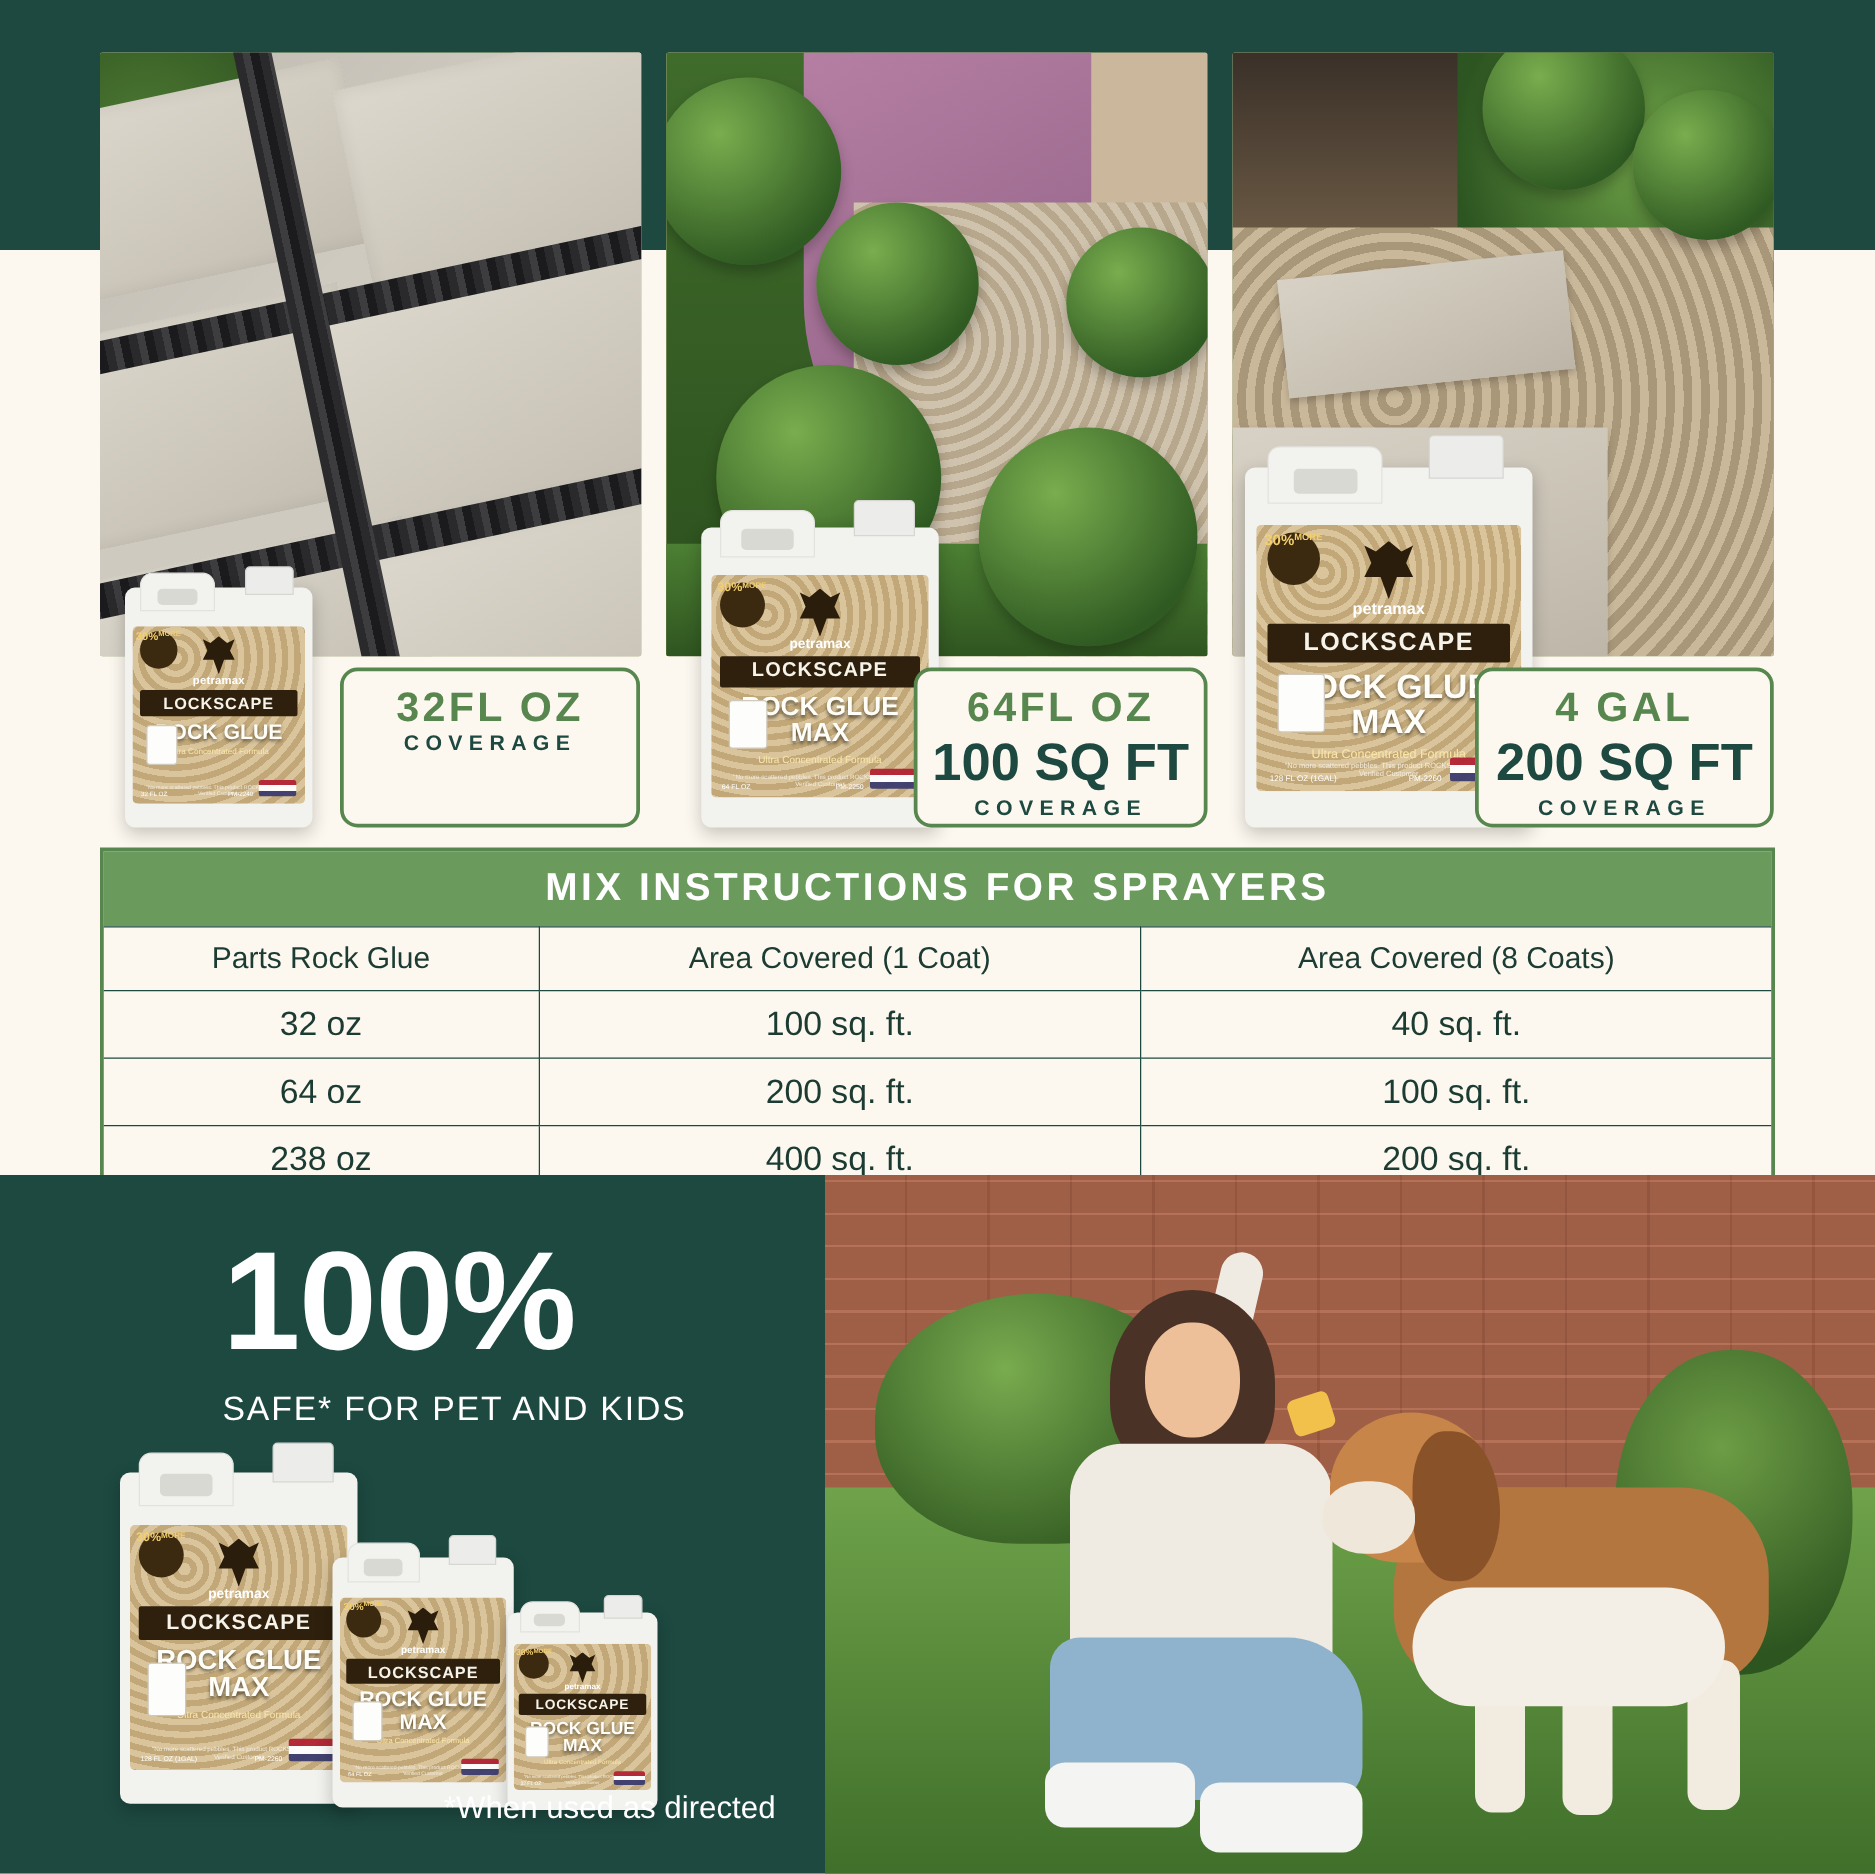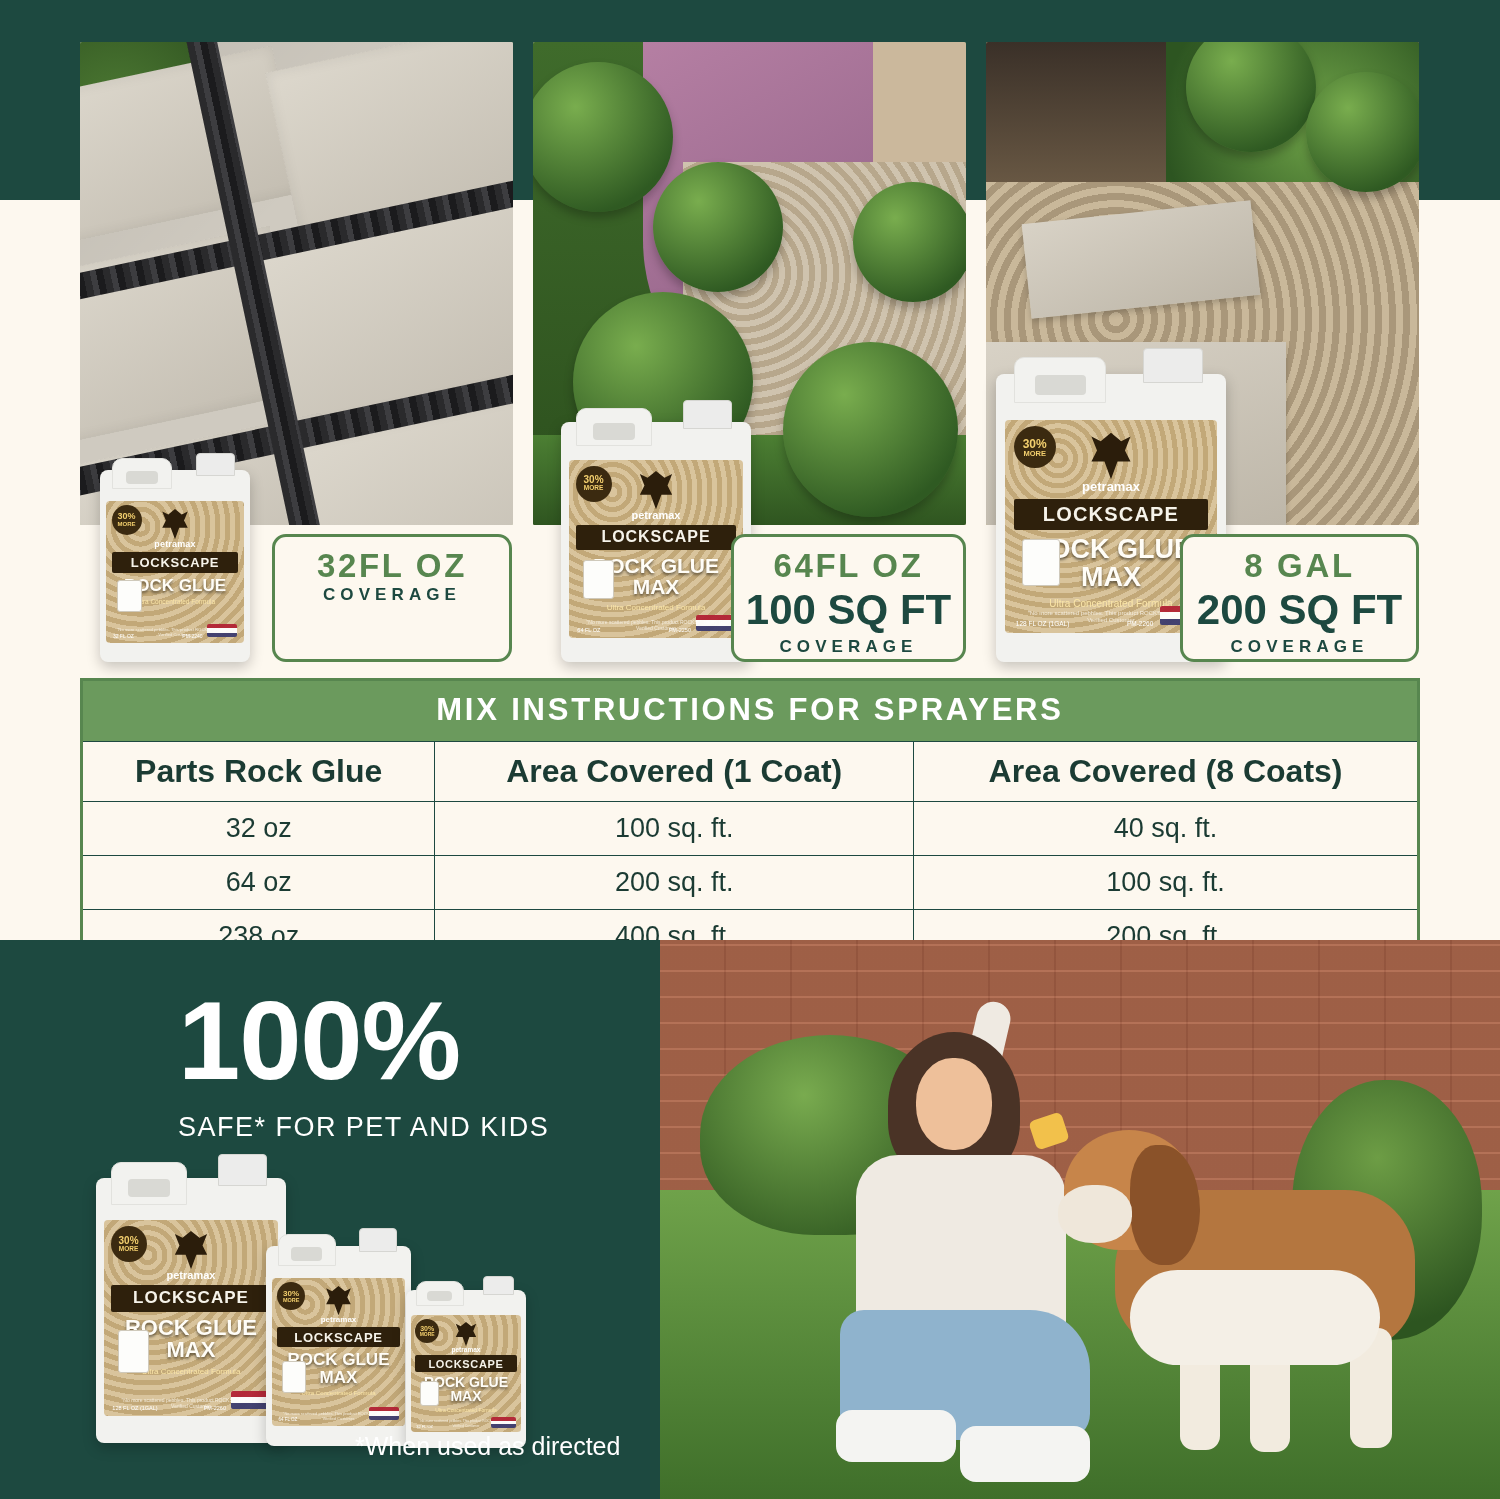--- a/index.html
+++ b/index.html
@@ -170,21 +170,21 @@
     flex-direction: column;
     align-items: center;
     color: #fff;
   }
   .badge30 {
     position: absolute;
     left: 4%; top: 3%;
     background: #3b2a10;
     color: #f3cf6e;
     border-radius: 50%;
-    display: flex; flex-direction: column; align-items: center; justify-content: center;
+    display: flex; flex-direction: row; justify-content: center;
     font-weight: 700;
     line-height: 1;
   }
   .goat {
     margin-top: 6%;
     width: 22%;
     aspect-ratio: 1/1;
     background: #2b1d0b;
     clip-path: polygon(50% 0%, 72% 18%, 92% 8%, 80% 38%, 92% 62%, 64% 62%, 50% 100%, 36% 62%, 8% 62%, 20% 38%, 8% 8%, 28% 18%);
   }
@@ -291,21 +291,21 @@
     padding: 11px 0 13px;
   }
   table { width: 100%; border-collapse: collapse; }
   th, td {
     border: 1px solid #1d4940;
     text-align: center;
     color: #1b3b33;
     font-size: 27px;
     padding: 11px 0;
   }
-  th { font-weight: 700; font-size: 32px; }
+  th { font-weight: 400; font-size: 24px; }
   td { font-weight: 400; }
   table tr th:first-child, table tr td:first-child { border-left: none; }
   table tr th:last-child, table tr td:last-child { border-right: none; }
   table tr:last-child td { border-bottom: none; }
 
   
   .bottom {
     position: absolute;
     left: 0; top: 940px;
     width: 1500px; height: 559px;
@@ -571,21 +571,21 @@
           <div class="ultra" style="font-size:10px">Ultra Concentrated Formula</div>
           <div class="jugicon"></div>
           <div class="fineprint" style="font-size:6px">"No more scattered pebbles. This product ROCKS!" -Henry G., Verified Customer</div>
           <div style="position:absolute;left:5%;bottom:3%;font-size:6.5px;color:#fff">128 FL OZ (1GAL)</div>
           <div style="position:absolute;right:30%;bottom:3%;font-size:6.5px;color:#fff">PM-2260</div>
           <div class="flagbar"></div>
         </div>
       </div>
 
       <div class="chip" style="left:194px; top:492px; width:239px; height:128px;">
-        <div class="oz">8 GAL</div>
+        <div class="oz">4 GAL</div>
         <div class="sq">200 SQ FT</div>
         <div class="cov">COVERAGE</div>
       </div>
     </div>
   </div>
 
   <div class="table-wrap">
     <div class="table-title">MIX INSTRUCTIONS FOR SPRAYERS</div>
     <table>
       <tbody>

